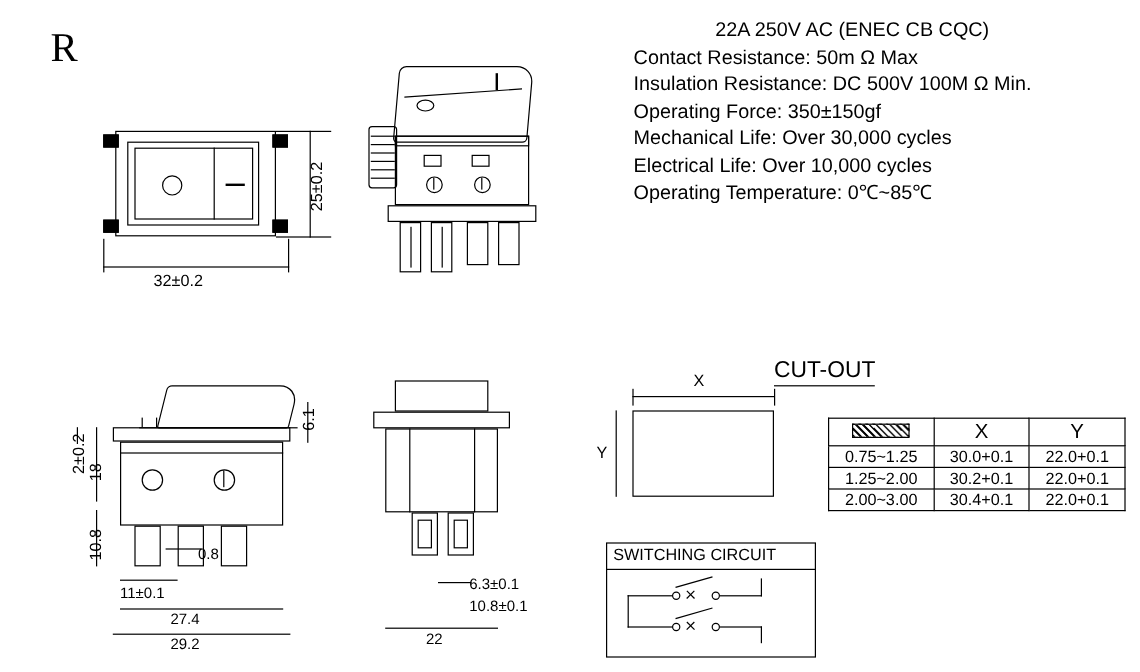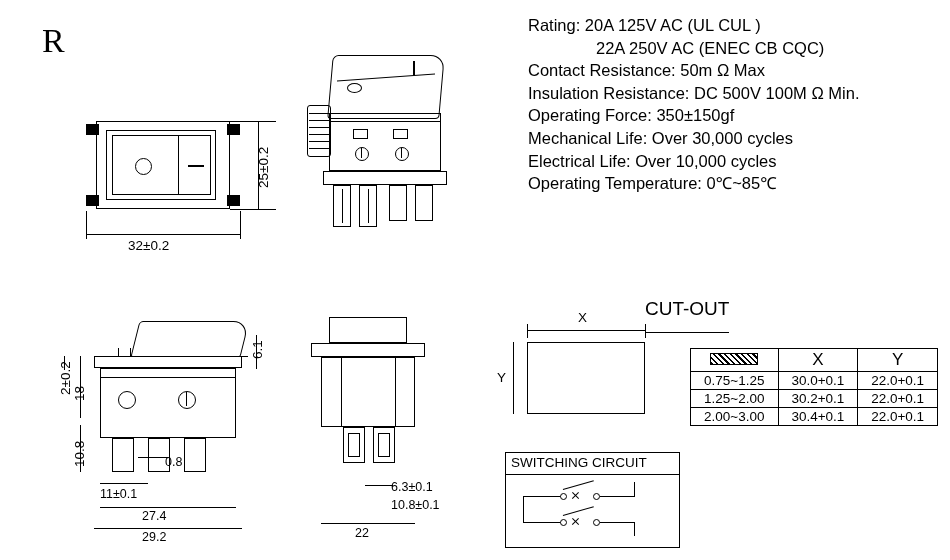--- a/index.html
+++ b/index.html
@@ -43,21 +43,21 @@
   .lbl{position:absolute;font-size:13.5px;white-space:nowrap;}
   .lbl.sm{font-size:12.5px;}
   .rot{transform-origin:left top;}
 
   .box{position:absolute;border:1.6px solid #000;box-sizing:border-box;}
   .box2{position:absolute;border:1.2px solid #000;box-sizing:border-box;}
 
   .rlogo{position:absolute;left:42px;top:22px;font-size:34px;font-family:"Liberation Serif",serif;}
 
   
-  .cutout-title{position:absolute;left:645px;top:298px;font-size:19px;border-bottom:1.6px solid #000;padding-bottom:12px;}
+  .cutout-title{position:absolute;left:645px;top:298px;font-size:19px;border-bottom:1.6px solid #000;padding-bottom:1px;}
 
   
   table.ct{position:absolute;border-collapse:collapse;}
   table.ct td,table.ct th{border:1.3px solid #000;font-size:13.5px;text-align:center;padding:1px 3px;font-weight:normal;}
 
   
   .sc-title{position:absolute;font-size:13.5px;}
   .dot{position:absolute;width:5px;height:5px;border:1.2px solid #000;border-radius:50%;background:#fff;}
   .xmark{position:absolute;width:9px;height:9px;}
   .xmark:before,.xmark:after{content:"";position:absolute;left:0;top:4px;width:9px;height:1.2px;background:#000;}
@@ -65,32 +65,31 @@
   .xmark:after{transform:rotate(-45deg);}
 </style>
 </head>
 <body>
 
 <div class="page">
 
   <div class="rlogo">R</div>
 
   <div class="abs specs">
-    <div class="specline">Rating: 20A 125V AC (UL  CUL  )</div>
     <div class="specline indent">22A 250V AC (ENEC CB CQC)</div>
     <div class="specline">Contact Resistance: 50m Ω Max</div>
     <div class="specline">Insulation Resistance: DC 500V 100M Ω  Min.</div>
     <div class="specline">Operating Force: 350±150gf</div>
     <div class="specline">Mechanical Life: Over 30,000 cycles</div>
     <div class="specline">Electrical Life: Over 10,000 cycles</div>
     <div class="specline">Operating Temperature: 0℃~85℃</div>
 
   </div>
 
-  <div class="abs" style="left:80px;top:116px;width:190px;height:150px;">
+  <div class="abs" style="left:80px;top:104px;width:190px;height:150px;">
 
     <div class="box" style="left:16px;top:5px;width:134px;height:88px;"></div>
 
     <div class="box2" style="left:6px;top:8px;width:13px;height:11px;background:#000;"></div>
     <div class="box2" style="left:147px;top:8px;width:13px;height:11px;background:#000;"></div>
     <div class="box2" style="left:6px;top:79px;width:13px;height:11px;background:#000;"></div>
     <div class="box2" style="left:147px;top:79px;width:13px;height:11px;background:#000;"></div>
 
     <div class="box2" style="left:26px;top:14px;width:110px;height:70px;"></div>
     <div class="box2" style="left:32px;top:19px;width:99px;height:60px;"></div>

